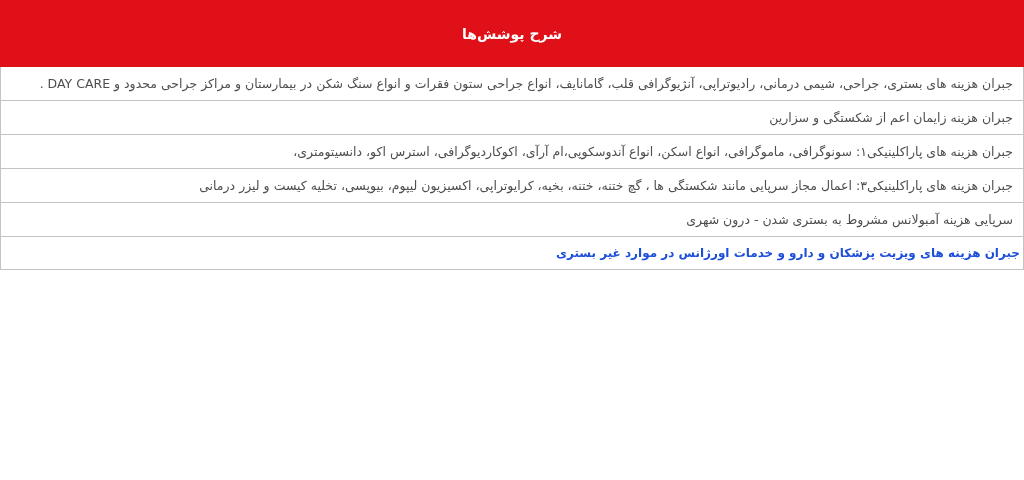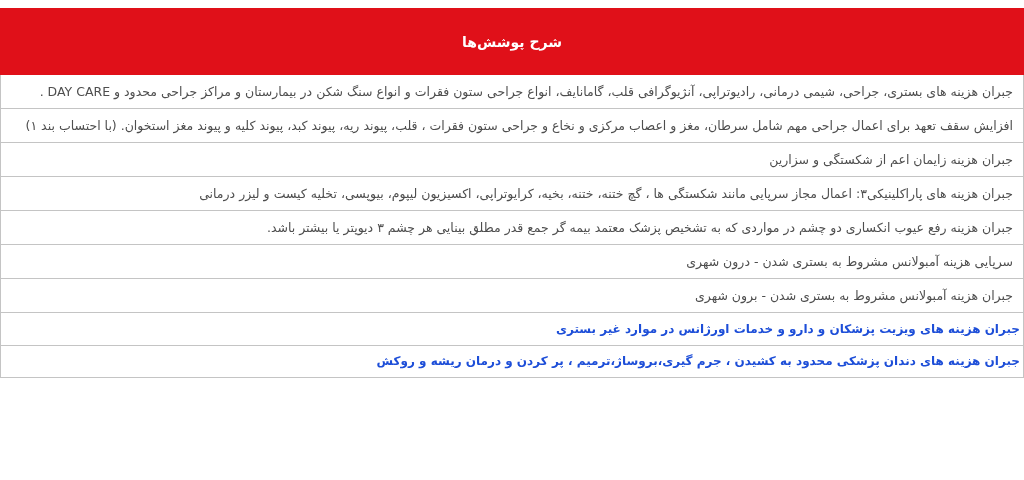--- a/index.html
+++ b/index.html
@@ -9,21 +9,20 @@
     background: #ffffff;
     overflow: hidden;
     font-family: "DejaVu Sans", sans-serif;
   }
   .page {
     width: 1024px;
     height: 480px;
     background: #ffffff;
   }
   .header-bar {
-    margin-top: 8px;
     height: 67px;
     width: 1024px;
     background: #e01019;
     display: flex;
     align-items: center;
     justify-content: center;
   }
   .header-title {
     color: #ffffff;
     font-size: 14px;
@@ -64,23 +63,20 @@
 <body>
 
 <div class="page">
 
   <div class="header-bar">
     <div class="header-title">شرح پوشش‌ها</div>
   </div>
 
   <div class="coverage-table">
     <div class="row">جبران هزینه های بستری، جراحی، شیمی درمانی، رادیوتراپی، آنژیوگرافی قلب، گامانایف، انواع جراحی ستون فقرات و انواع سنگ شکن در بیمارستان و مراکز جراحی محدود و DAY CARE .</div>
-    <div class="row">افزایش سقف تعهد  برای اعمال جراحی مهم شامل سرطان، مغز و اعصاب مرکزی و نخاع و جراحی ستون فقرات ، قلب، پیوند ریه، پیوند کبد، پیوند کلیه و پیوند مغز استخوان. (با احتساب بند ۱)</div>
     <div class="row">جبران هزینه زایمان اعم از شکستگی و سزارین</div>
+    <div class="row">جبران هزینه های پاراکلینیکی۱: سونوگرافی، ماموگرافی، انواع اسکن، انواع آندوسکوپی،ام آرآی، اکوکاردیوگرافی، استرس اکو، دانسیتومتری،</div>
     <div class="row">جبران هزینه های پاراکلینیکی۳: اعمال مجاز سرپایی مانند شکستگی ها ، گچ ختنه، ختنه، بخیه، کرایوتراپی، اکسیزیون لیپوم، بیوپسی، تخلیه کیست و لیزر درمانی</div>
-    <div class="row">جبران هزینه رفع عیوب انکساری دو چشم در مواردی که به تشخیص پزشک معتمد بیمه گر جمع قدر مطلق بینایی هر چشم ۳ دیوپتر یا بیشتر باشد.</div>
     <div class="row">سرپایی هزینه آمبولانس مشروط به بستری شدن - درون شهری</div>
-    <div class="row">جبران هزینه آمبولانس مشروط به بستری شدن - برون شهری</div>
     <div class="row bold">جبران هزینه های ویزیت پزشکان و دارو و خدمات اورژانس در موارد غیر بستری</div>
-    <div class="row bold">جبران هزینه های دندان پزشکی محدود به کشیدن ، جرم گیری،بروساژ،ترمیم ، پر کردن و درمان ریشه و روکش</div>
   </div>
 
 </div>
 
 </body></html>

